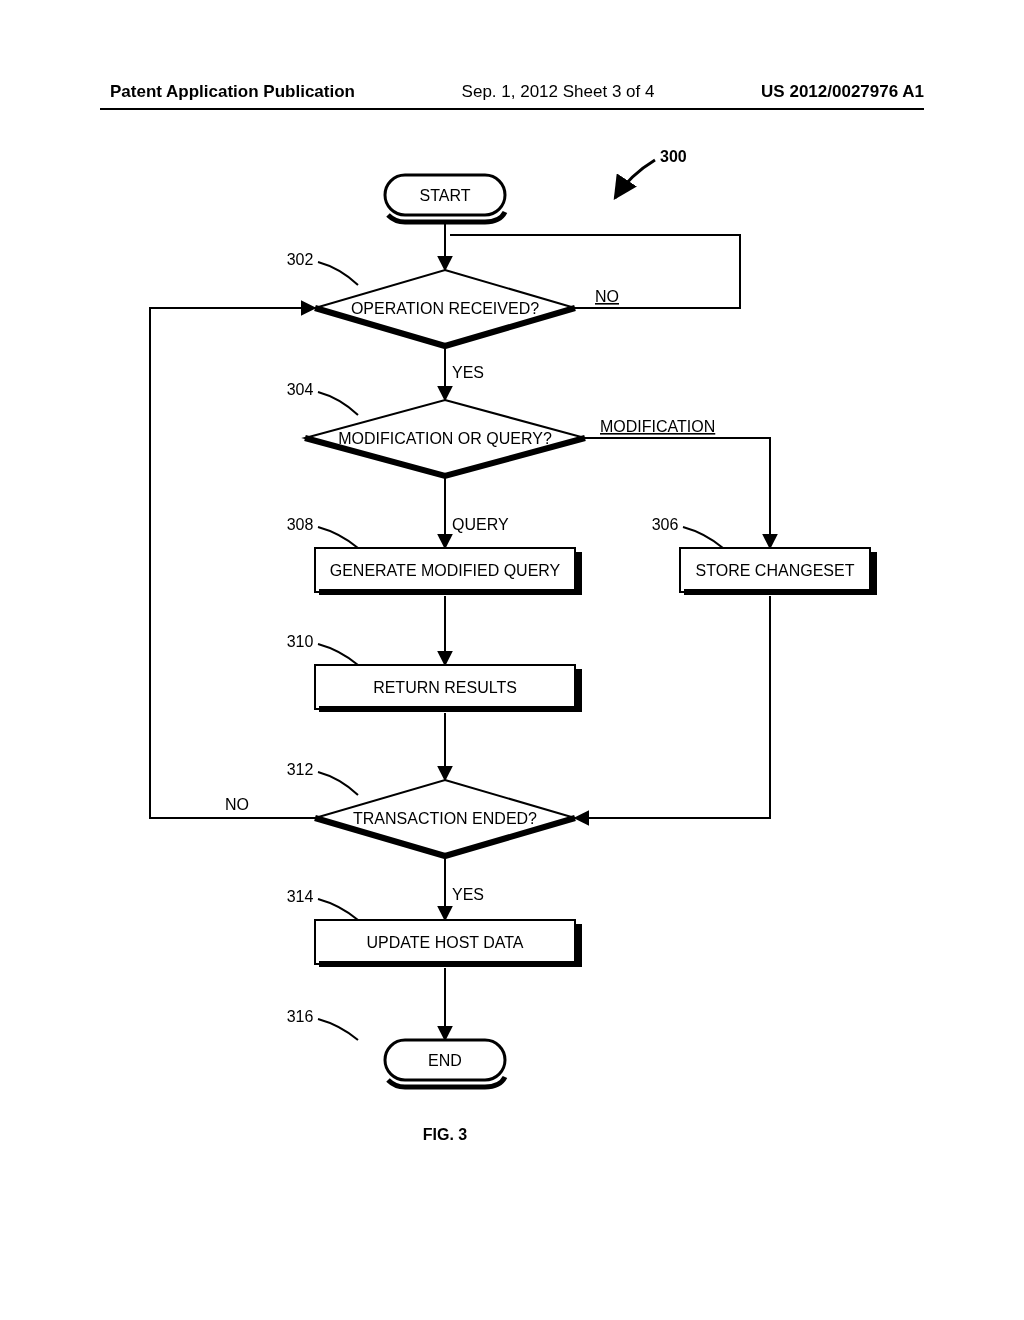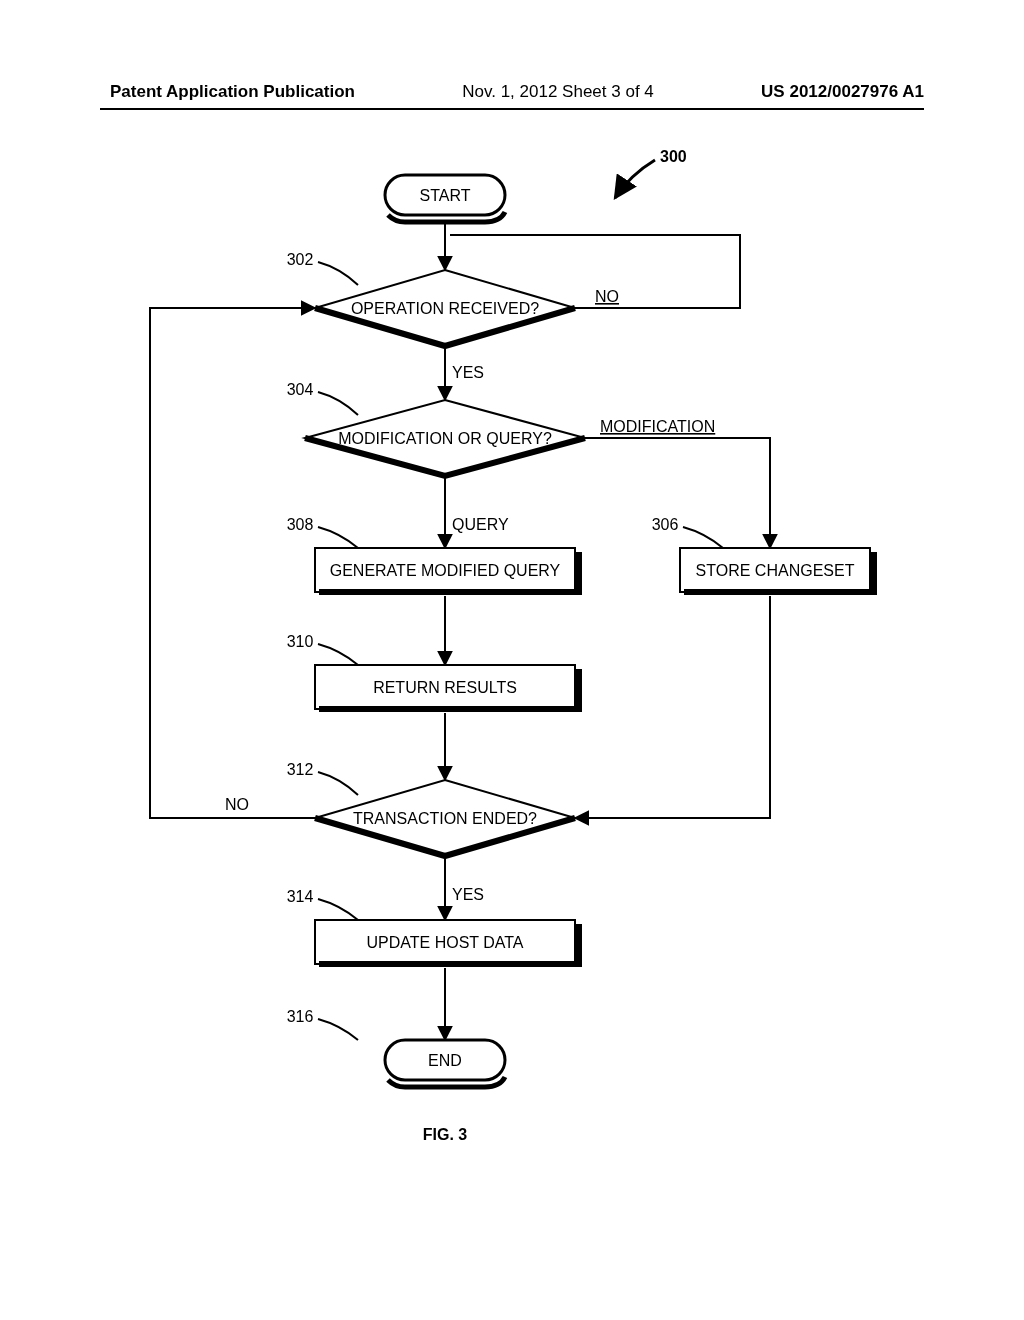--- a/index.html
+++ b/index.html
@@ -39,21 +39,21 @@
     font-size: 16px;
     fill: #000;
   }
   .bold { font-weight: bold; }
 </style>
 </head>
 <body>
 
 <div class="header">
   <span class="header-left">Patent Application Publication</span>
-  <span class="header-mid">Nov. 1, 2012  Sheet 3 of 4</span>
+  <span class="header-mid">Sep. 1, 2012  Sheet 3 of 4</span>
   <span class="header-right">US 2012/0027976 A1</span>
 </div>
 <div class="header-rule"></div>
 
 <svg width="1024" height="1060" viewBox="0 0 1024 1060">
   <defs>
     <marker id="arrow" viewBox="0 0 10 10" refX="9" refY="5" markerWidth="8" markerHeight="8" orient="auto-start-reverse">
       <path d="M 0 0 L 10 5 L 0 10 z" fill="#000"></path>
     </marker>
   </defs>

